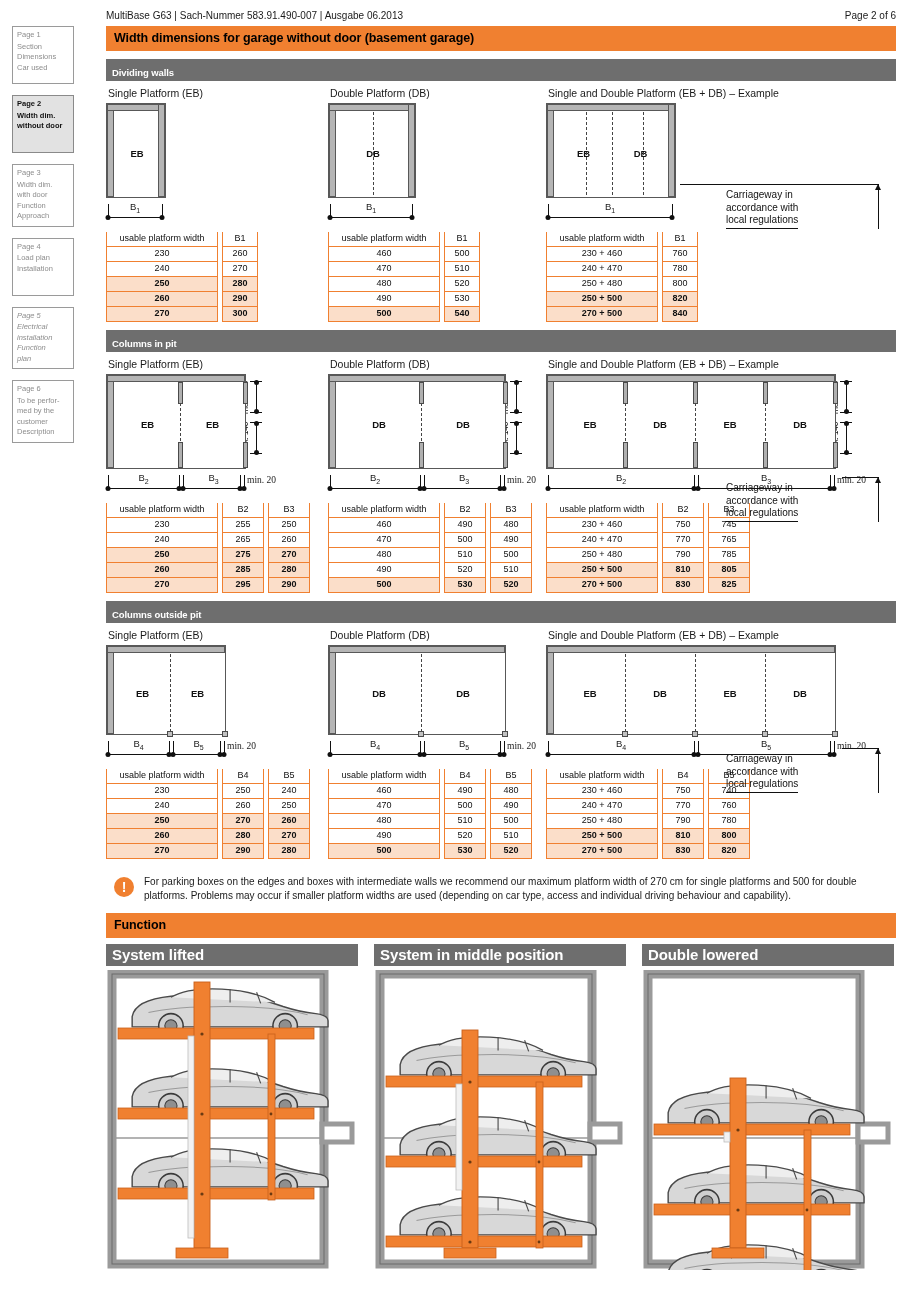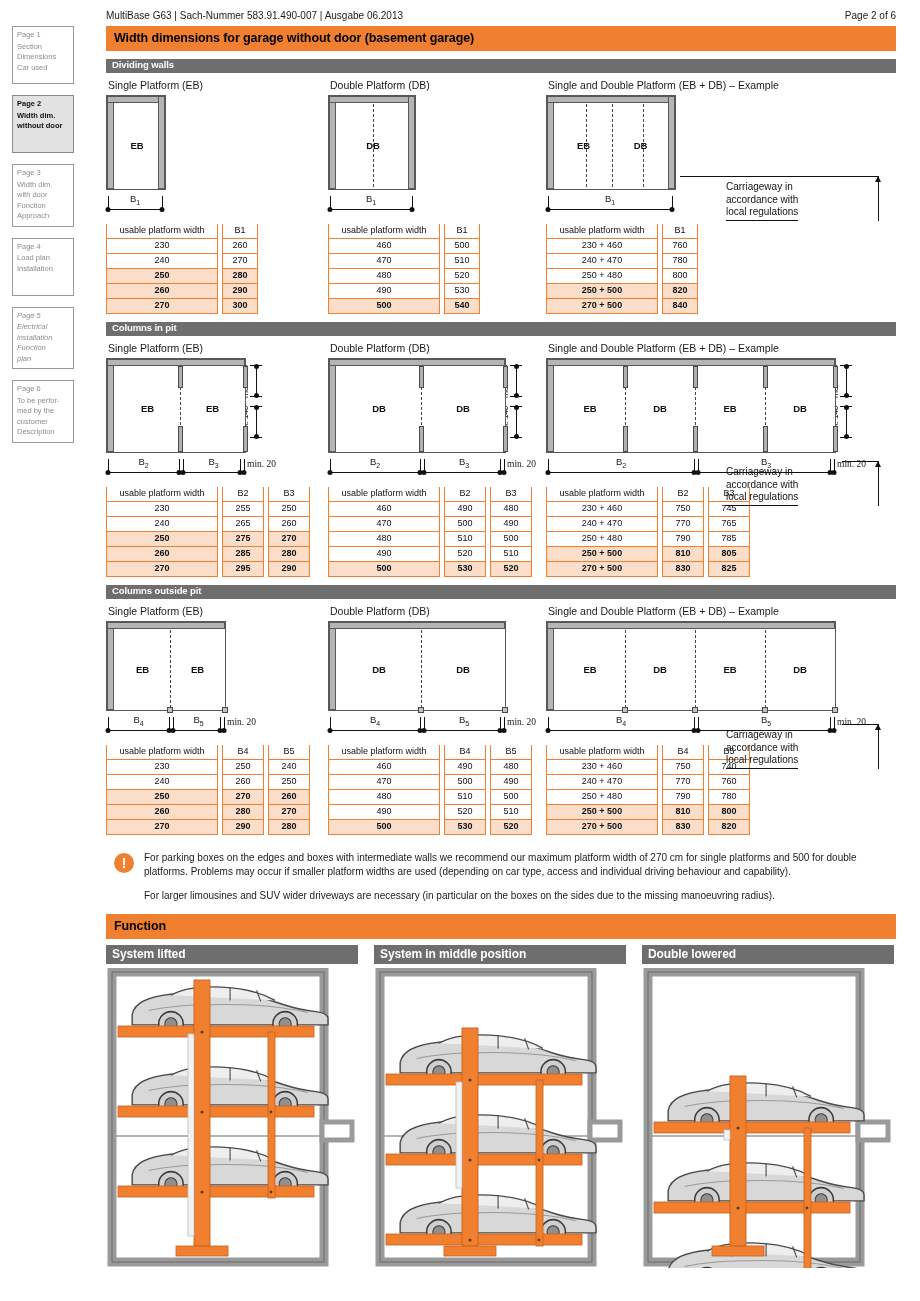--- a/index.html
+++ b/index.html
@@ -45,21 +45,21 @@
 
   .orange-bar {
     background:#F08030; color:#000;
     font-size:12.5px; font-weight:bold;
     padding:5px 8px 6px 8px;
     letter-spacing:-0.1px;
   }
   .gray-bar {
     background:#6E6E6E; color:#fff;
     font-size:9.5px; font-weight:bold;
-    padding:0 6px 3px 6px;
+    padding:8px 6px 3px 6px;
     margin-top:8px;
     letter-spacing:-0.1px;
   }
 
   .cols { display:flex; }
   .col-a { width:222px; }
   .col-b { width:218px; }
   .col-c { width:350px; position:relative; }
 
   .cap { font-size:10.5px; color:#1a1a1a; margin:6px 0 4px 2px; }
@@ -154,21 +154,21 @@
     width:20px; height:20px; border-radius:50%;
     background:#F08030; color:#fff; font-weight:bold; font-size:14px;
     text-align:center; line-height:20px;
   }
   .note-p { font-size:10px; line-height:13.5px; margin:0 0 11px 0; }
 
   
   .fn-cols { display:flex; gap:16px; margin-top:6px; }
   .fn-col { width:252px; }
   .fn-bar {
-    background:#6E6E6E; color:#fff; font-size:12px; font-weight:bold;
+    background:#6E6E6E; color:#fff; font-size:15px; font-weight:bold;
     padding:2px 6px 3px 6px; letter-spacing:-0.1px;
   }
   .fn-svg { display:block; margin-top:4px; }
 </style>
 </head>
 <body>
 
 <div id="sidebar">
     <div class="nav-box h1">
       <div class="pg">Page 1</div>
@@ -758,21 +758,20 @@
           <div class="cw-line" style="left: 332px; top: 126px; width: 1.4px; height: 44px;"></div>
           <div class="cw-line" style="left: 296px; top: 125px; height: 1.4px; width: 37px;"></div>
           <div class="cw-arrow" style="left: 329px; top: 125px;"></div>
         </div>
       </div>
     </div>
 
   <div id="note">
     <div class="bang">!</div>
     <p class="note-p">For parking boxes on the edges and boxes with intermediate walls we recommend our maximum platform width of 270 cm for single platforms and 500 for double platforms. Problems may occur if smaller platform widths are used (depending on car type, access and individual driving behaviour and capability).</p>
-    <p class="note-p">For larger limousines and SUV wider driveways are necessary (in particular on the boxes on the sides due to the missing manoeuvring radius).</p>
   </div>
 
   <div class="orange-bar" style="margin-top:6px;">Function</div>
 
   <div class="fn-cols" id="function-host">
       <div class="fn-col">
         <div class="fn-bar">System lifted</div>
         <svg width="252" height="300" viewBox="0 0 252 300" class="fn-svg">
 
       <rect x="6" y="4" width="212" height="290" fill="#ffffff" stroke="#9a9a9a" stroke-width="9"></rect>

